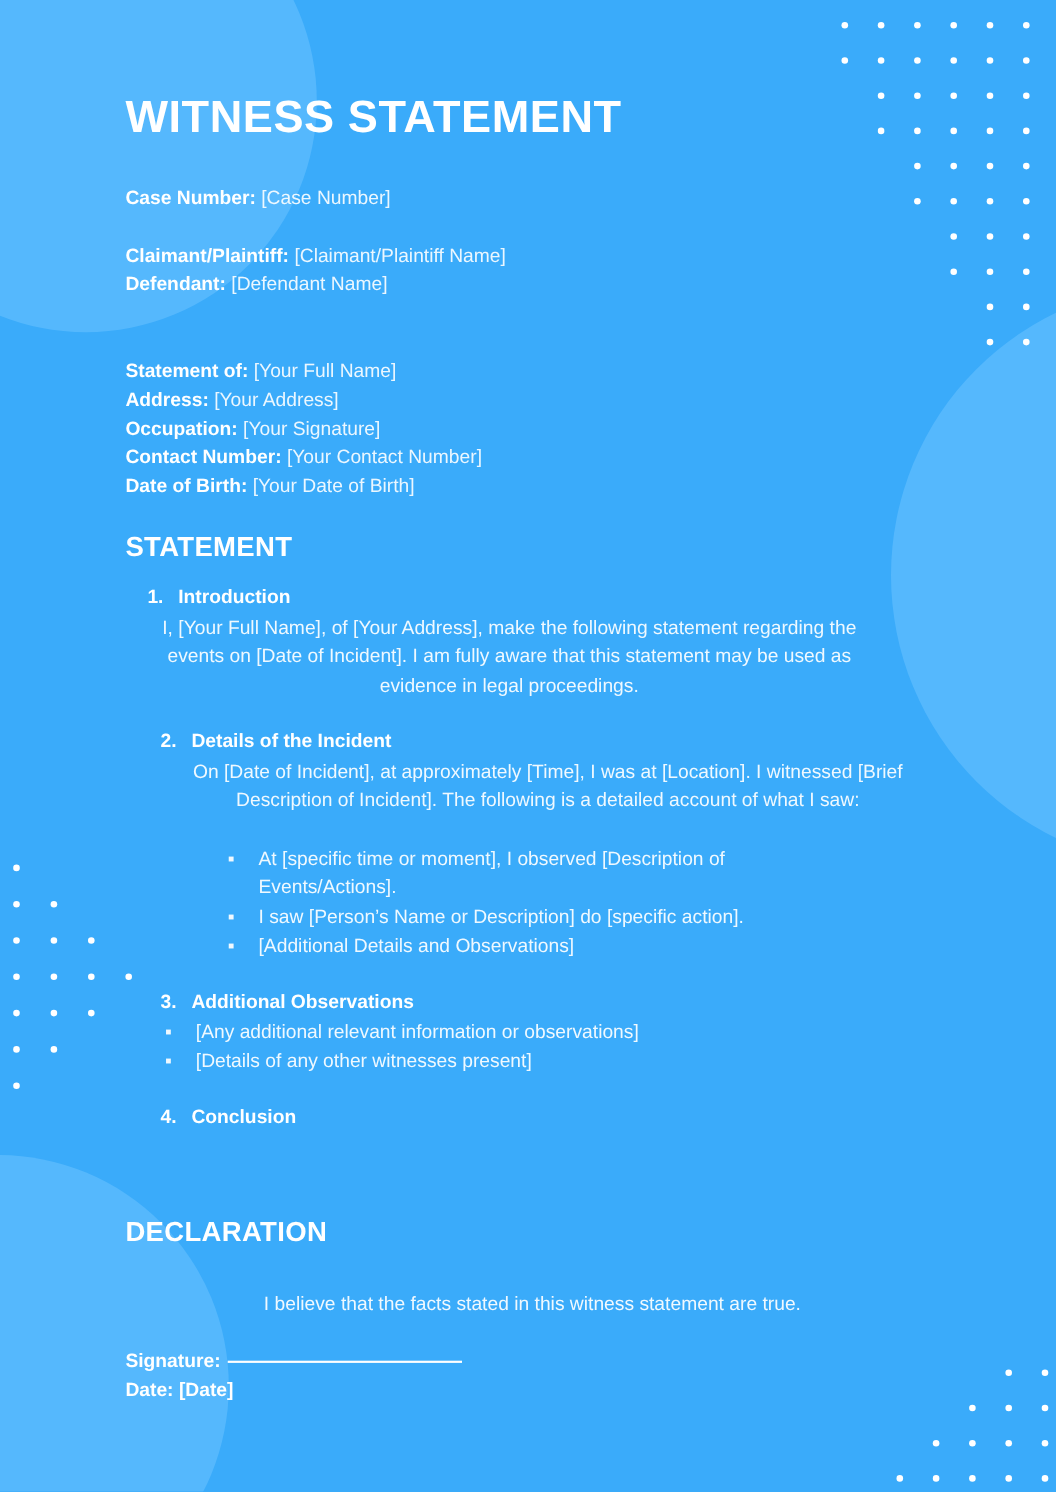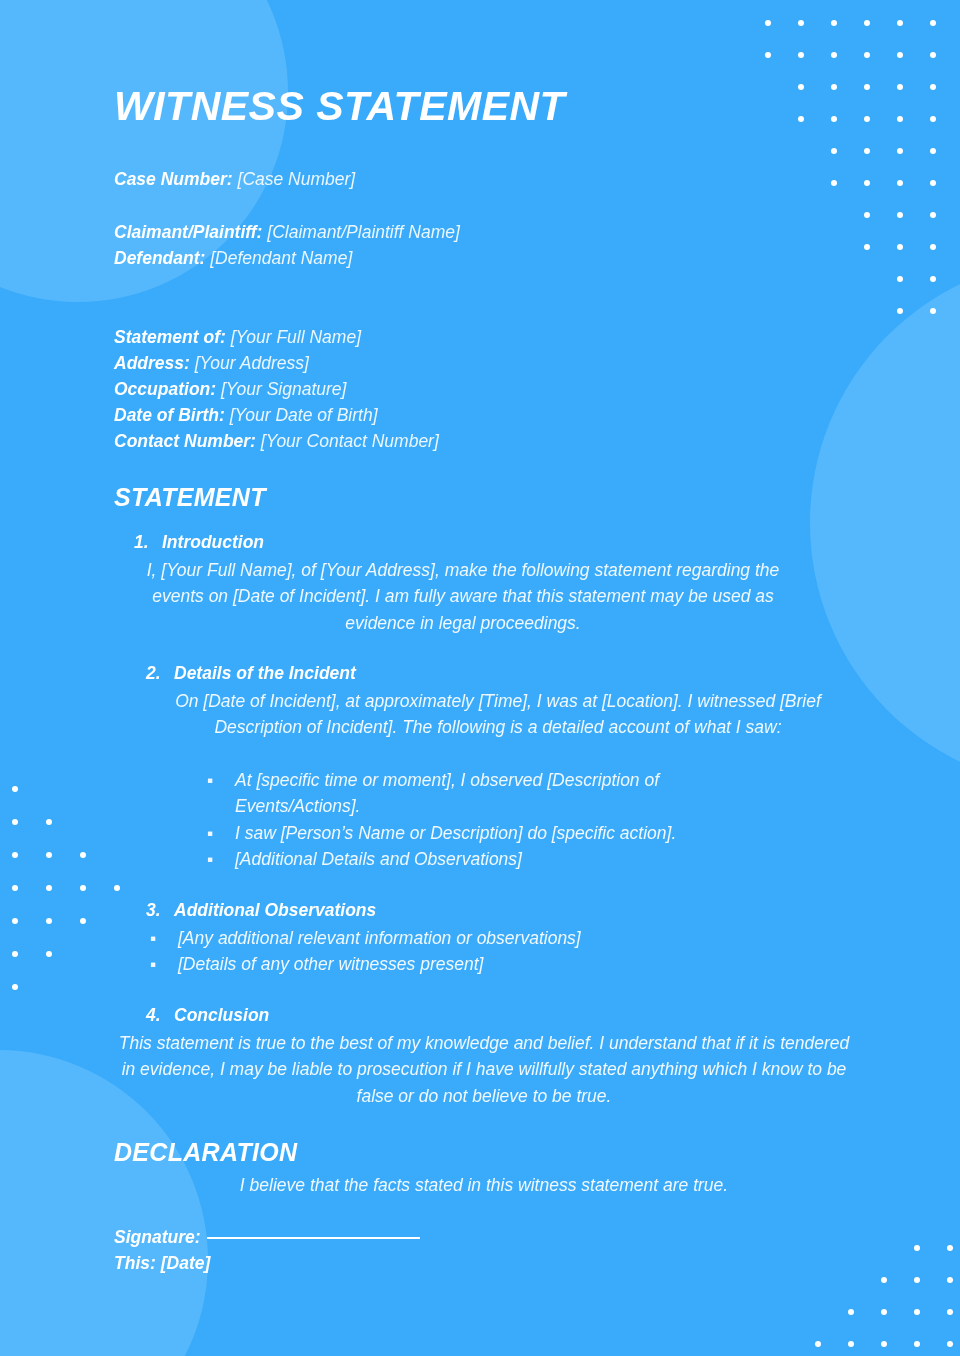--- a/index.html
+++ b/index.html
@@ -13,21 +13,20 @@
     font-family: "Liberation Sans", sans-serif;
     overflow: hidden;
   }
 
   #page {
     position: relative;
     width: 960px;
     height: 1356px;
     background: #3aabfa;
     overflow: hidden;
-    font-style: italic;
   }
 
   
   .blob {
     position: absolute;
     border-radius: 50%;
     background: #55b8fd;
     pointer-events: none;
   }
   .blob-tl {
@@ -109,21 +108,21 @@
 
   .section-title {
     position: absolute;
     left: 114px;
     font-size: 25px;
     font-weight: bold;
     color: #ffffff;
     letter-spacing: 0.3px;
   }
   #statement-heading { top: 483px; }
-  #declaration-heading { top: 1138px; }
+  #declaration-heading { top: 1106px; }
 
   .num-heading {
     position: absolute;
     font-size: 17.5px;
     font-weight: bold;
     color: #ffffff;
     white-space: nowrap;
   }
   .num-heading .num {
     display: inline-block;
@@ -295,22 +294,22 @@
         <div class="meta-line"><span class="meta-label">Case Number:</span><span class="meta-value"> [Case Number]</span></div>
       </div>
     <div class="meta-block meta-2" id="meta-party">
         <div class="meta-line"><span class="meta-label">Claimant/Plaintiff:</span><span class="meta-value"> [Claimant/Plaintiff Name]</span></div>
         <div class="meta-line"><span class="meta-label">Defendant:</span><span class="meta-value"> [Defendant Name]</span></div>
       </div>
     <div class="meta-block meta-3" id="meta-witness">
         <div class="meta-line"><span class="meta-label">Statement of:</span><span class="meta-value"> [Your Full Name]</span></div>
         <div class="meta-line"><span class="meta-label">Address:</span><span class="meta-value"> [Your Address]</span></div>
         <div class="meta-line"><span class="meta-label">Occupation:</span><span class="meta-value"> [Your Signature]</span></div>
+        <div class="meta-line"><span class="meta-label">Contact Number:</span><span class="meta-value"> [Your Contact Number]</span></div>
         <div class="meta-line"><span class="meta-label">Date of Birth:</span><span class="meta-value"> [Your Date of Birth]</span></div>
-        <div class="meta-line"><span class="meta-label">Contact Number:</span><span class="meta-value"> [Your Contact Number]</span></div>
       </div>
 
     <div class="section-title" id="statement-heading">STATEMENT</div>
 
     <div class="num-heading" id="sec1-heading">
       <span class="num">1.</span><span>Introduction</span>
     </div>
     <div class="body-para" id="sec1-body">I, [Your Full Name], of [Your Address], make the following statement regarding the events on [Date of Incident]. I am fully aware that this statement may be used as evidence in legal proceedings.</div>
 
     <div class="num-heading" id="sec2-heading">
@@ -327,29 +326,28 @@
       <span class="num">3.</span><span>Additional Observations</span>
     </div>
     <ul class="bullet-list" id="sec3-bullets">
         <li class="bullet-item"><span class="bullet-mark">▪</span><span>[Any additional relevant information or observations]</span></li>
         <li class="bullet-item"><span class="bullet-mark">▪</span><span>[Details of any other witnesses present]</span></li>
       </ul>
 
     <div class="num-heading" id="sec4-heading">
       <span class="num">4.</span><span>Conclusion</span>
     </div>
-    <div class="body-para" id="sec4-body">This statement is true to the best of my knowledge and belief. I understand that if it is tendered in evidence, I may be liable to prosecution if I have willfully stated anything which I know to be false or do not believe to be true.</div>
 
     <div class="section-title" id="declaration-heading">DECLARATION</div>
     <div class="body-para" id="declaration-body">I believe that the facts stated in this witness statement are true.</div>
 
     <div class="sign-block">
       <div>
         <span>Signature:</span><span class="sign-rule"></span>
       </div>
       <div>
-        <span>This:</span>
+        <span>Date:</span>
         <span>[Date]</span>
       </div>
     </div>
 
   </div>
 </div>
 
 </body></html>

